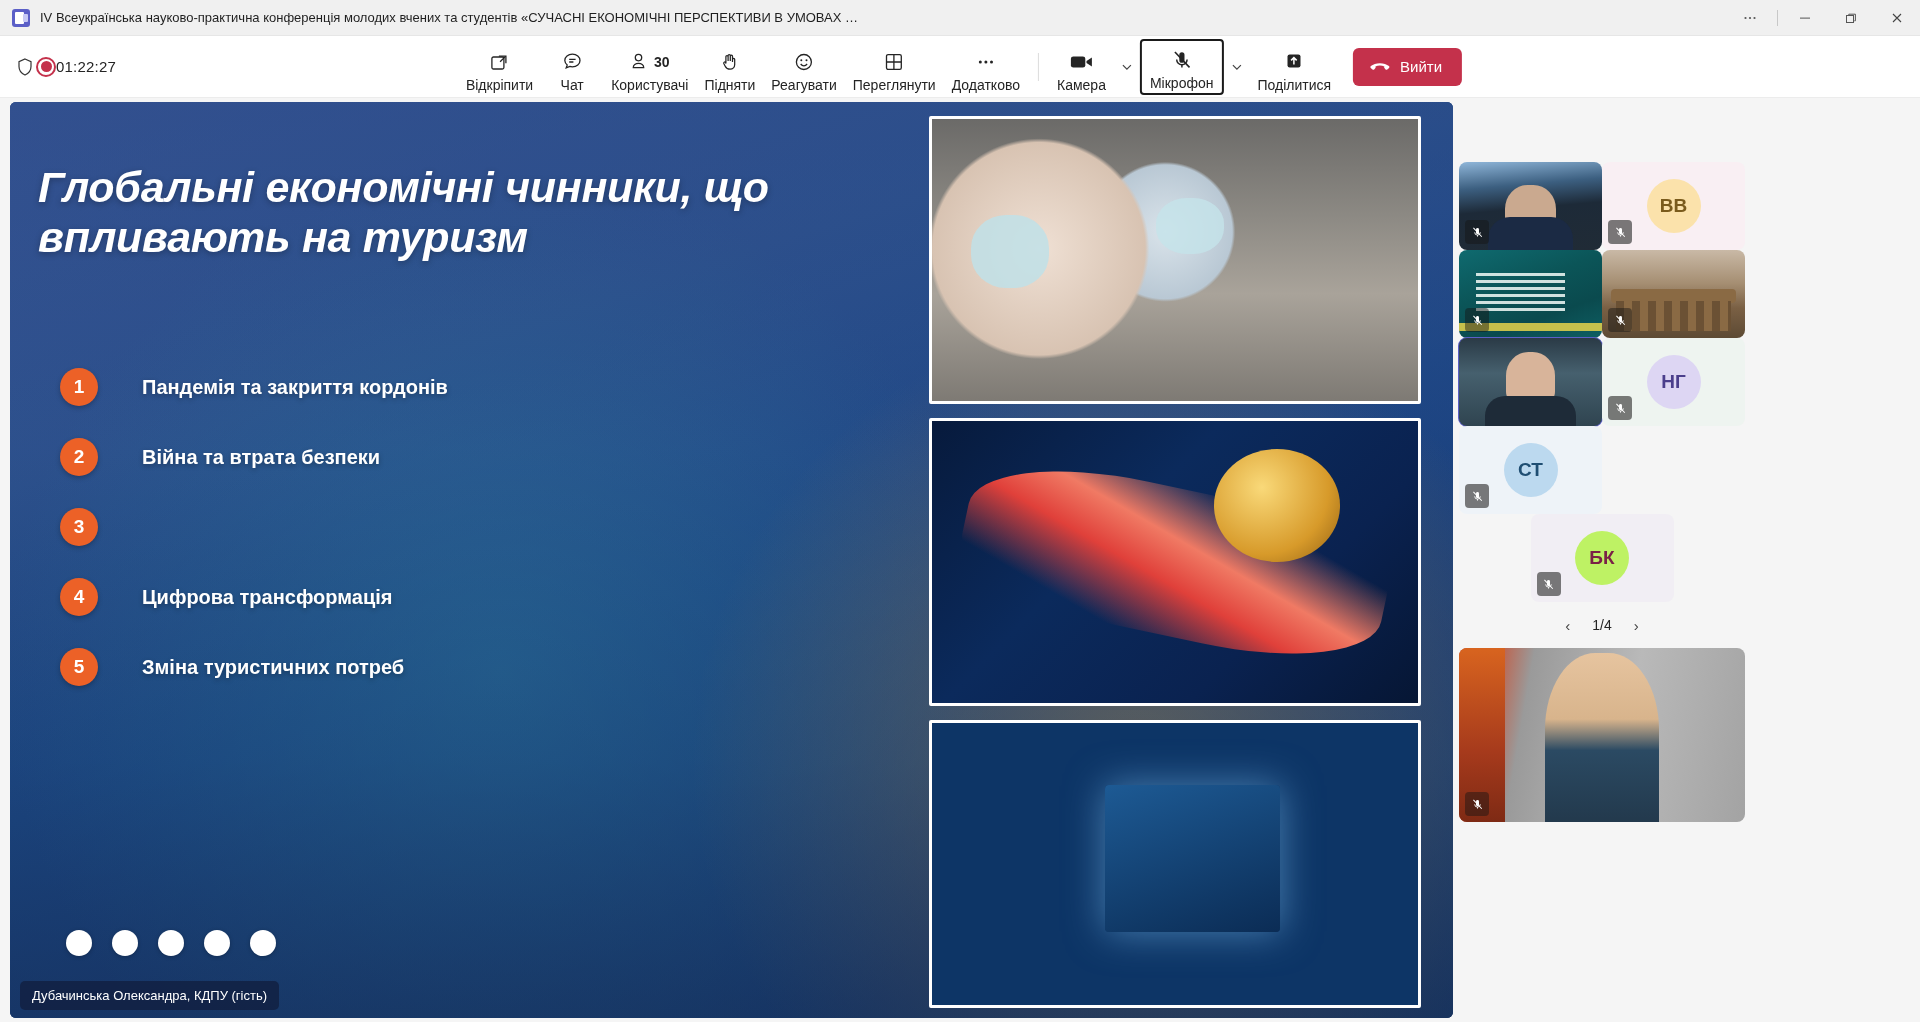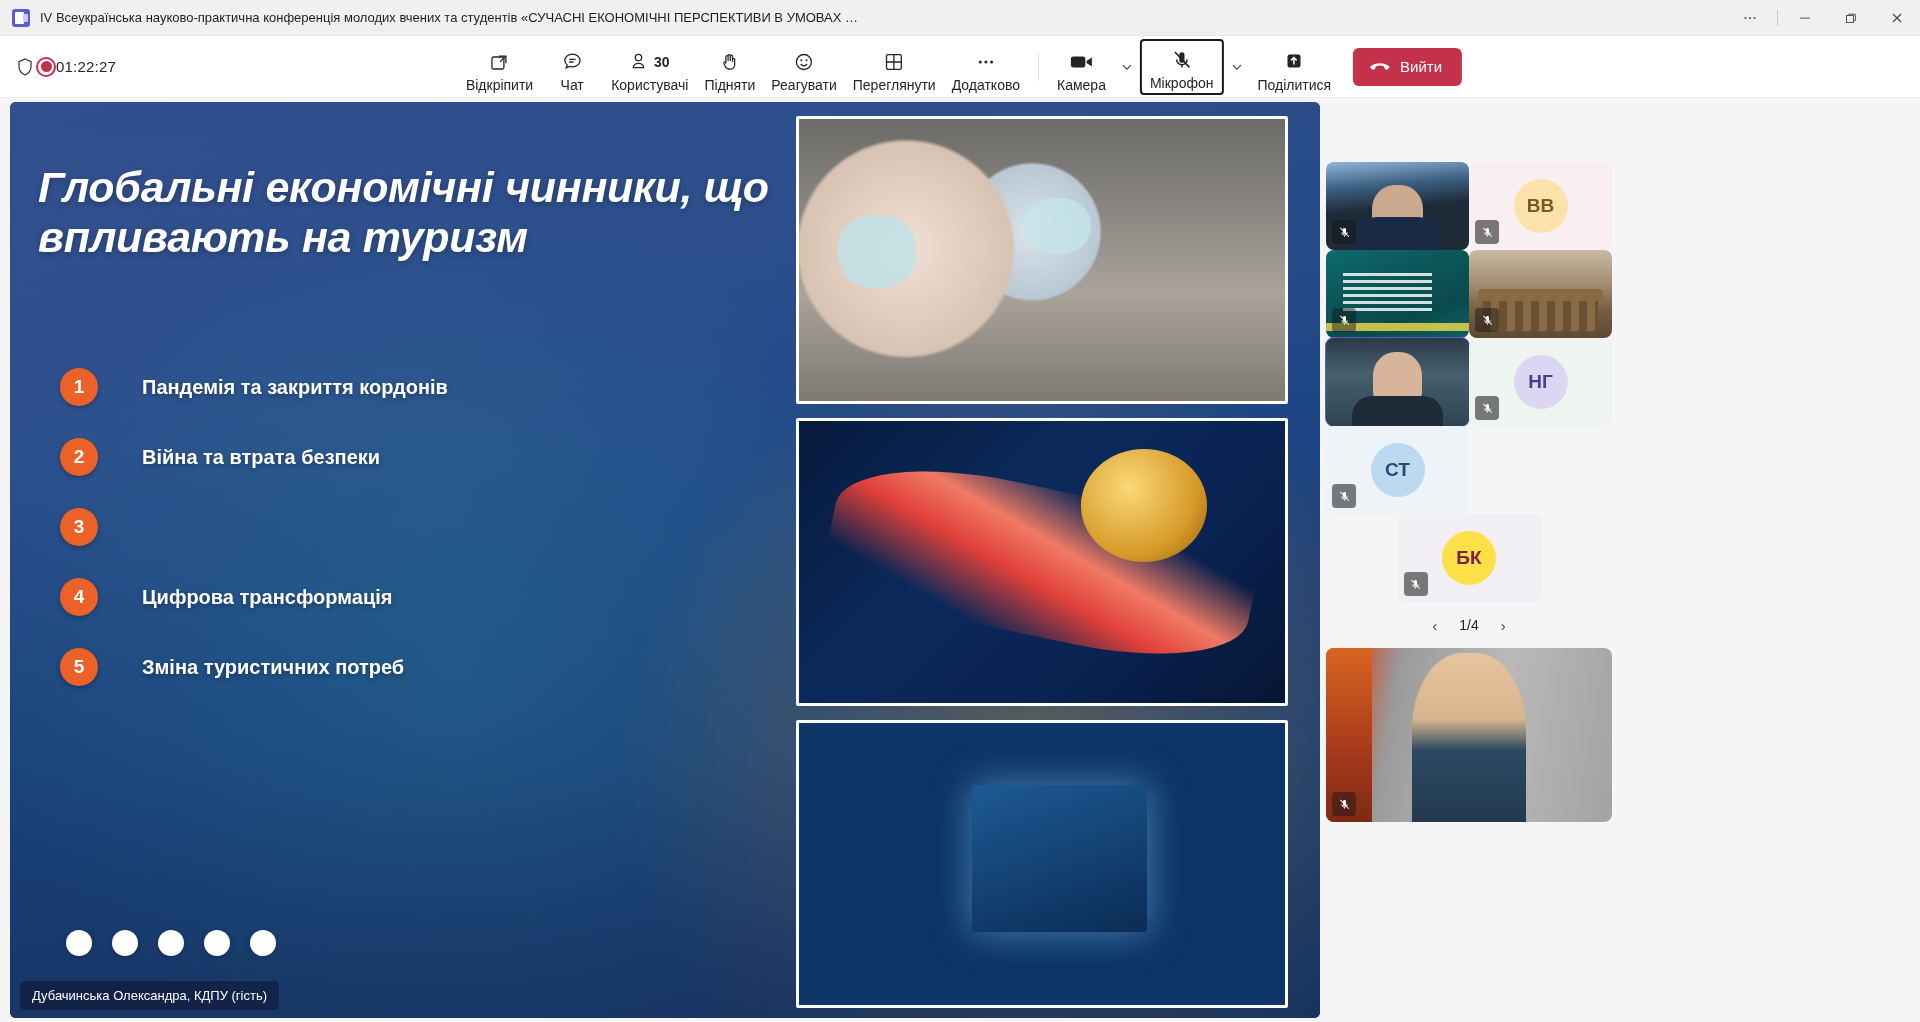--- a/index.html
+++ b/index.html
@@ -78,21 +78,21 @@
     font-size: 15px; margin-left: 14px; cursor: pointer;
   }
 
   
   .stage {
     position: absolute; left: 0; top: 98px; right: 0; bottom: 0;
     display: flex; background: #f5f5f5;
   }
   .share-area {
     position: relative; margin: 4px 6px 4px 10px;
-    width: 1310px; border-radius: 6px; overflow: hidden;
+    width: 1443px; border-radius: 6px; overflow: hidden;
     background: #1b3a6b;
   }
 
   
   .slide {
     position: absolute; inset: 0;
     background:
       radial-gradient(circle at 78% 72%, rgba(201,150,62,.55) 0%, rgba(201,150,62,0) 34%),
       radial-gradient(circle at 34% 62%, rgba(46,120,160,.65) 0%, rgba(46,120,160,0) 45%),
       linear-gradient(162deg, #3a5899 0%, #2f5592 28%, #1f4a8a 52%, #1a3f7c 74%, #16386d 100%);
@@ -547,21 +547,21 @@
               <path d="M7 2.2a1.6 1.6 0 0 1 1.6 1.6v3.4a1.6 1.6 0 0 1-3.2 0V3.8A1.6 1.6 0 0 1 7 2.2Z" fill="#fff"></path>
               <path d="M4 6.8a3 3 0 0 0 6 0" fill="none" stroke="#fff" stroke-width="1"></path>
               <path d="M7 9.8v1.6" stroke="#fff" stroke-width="1"></path>
               <path d="M2.6 2 11.6 11.6" stroke="#fff" stroke-width="1.1"></path>
             </svg>
         </div>
       </div>
 
 
       <div class="tile center-one" style="background:#f1eef4">
-        <div class="avatar" style="background:#fde047;color:#7a2146">БК</div>
+        <div class="avatar" style="background:#bef264;color:#7a2146">БК</div>
         <div class="mic-off">
           <svg width="13" height="13" viewBox="0 0 14 14">
               <path d="M7 2.2a1.6 1.6 0 0 1 1.6 1.6v3.4a1.6 1.6 0 0 1-3.2 0V3.8A1.6 1.6 0 0 1 7 2.2Z" fill="#fff"></path>
               <path d="M4 6.8a3 3 0 0 0 6 0" fill="none" stroke="#fff" stroke-width="1"></path>
               <path d="M7 9.8v1.6" stroke="#fff" stroke-width="1"></path>
               <path d="M2.6 2 11.6 11.6" stroke="#fff" stroke-width="1.1"></path>
             </svg>
         </div>
       </div>
     </div>

